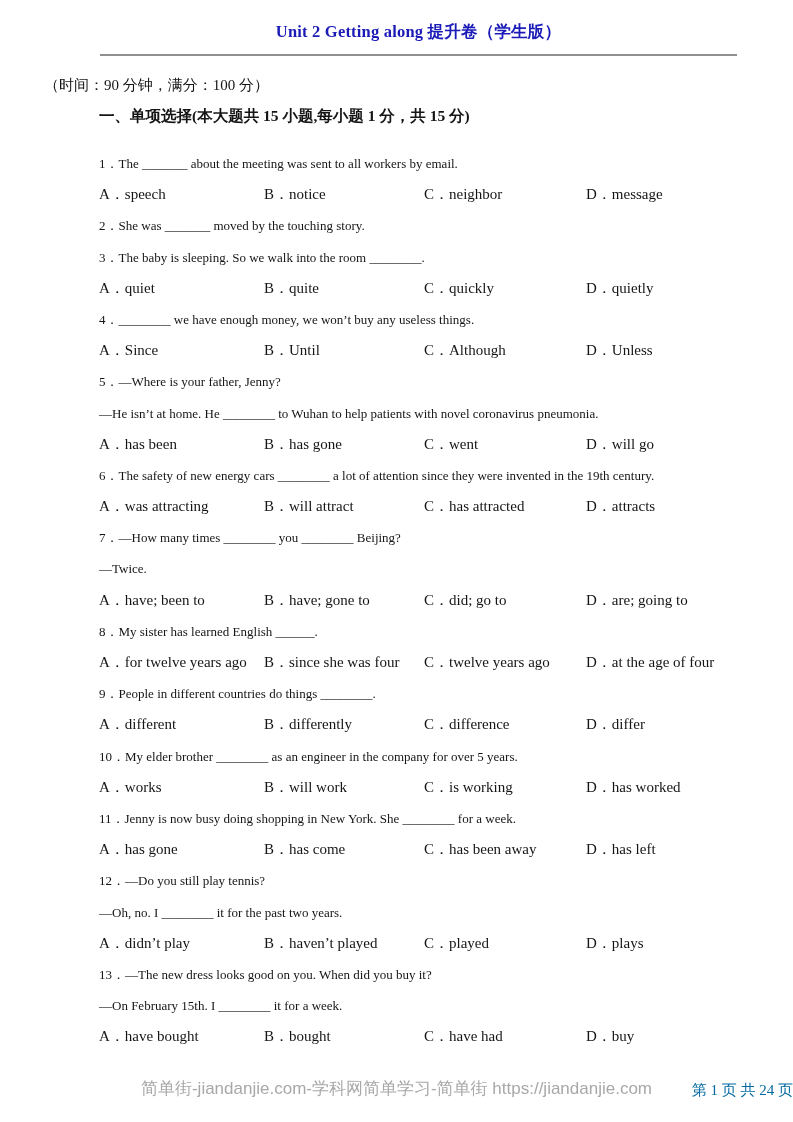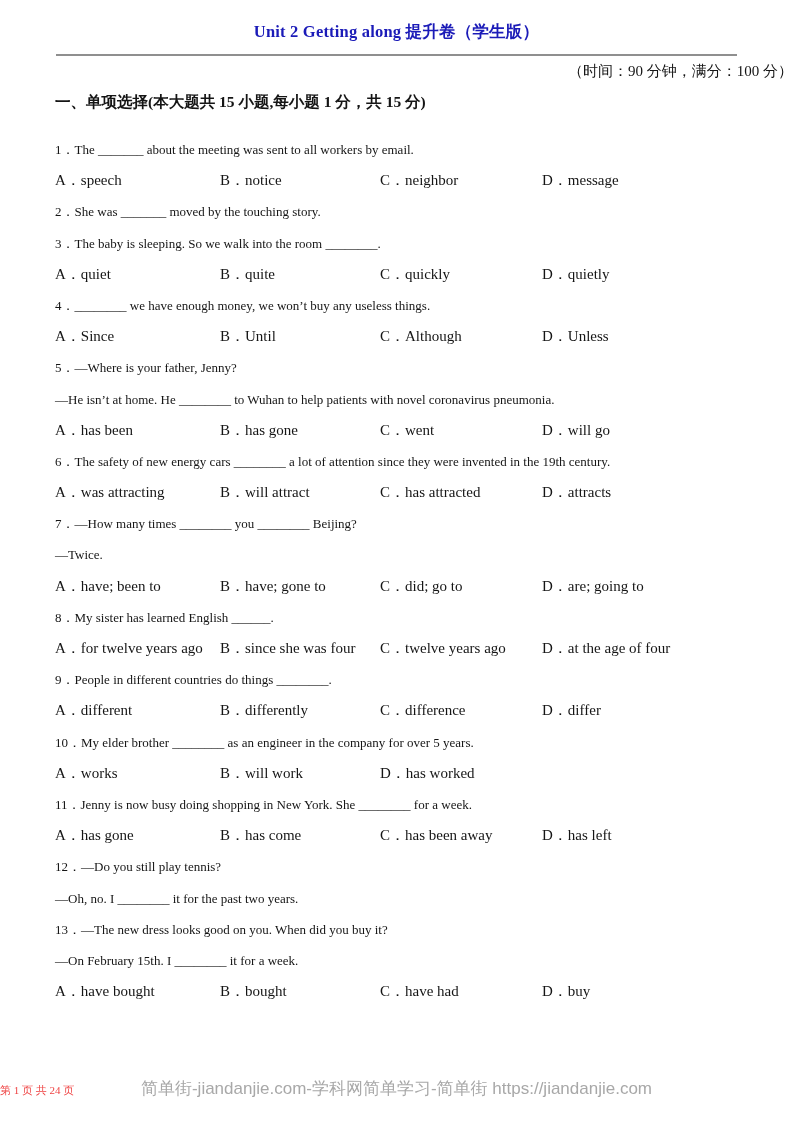--- a/index.html
+++ b/index.html
@@ -11,37 +11,38 @@
     height: 1122px;
     background: #ffffff;
     position: relative;
     overflow: hidden;
     font-family: "Liberation Serif", "DejaVu Serif", serif;
     color: #151515;
   }
   .page {
     position: absolute;
     inset: 0;
+    padding-left: 44px;
   }
   .title {
     margin-top: 21px;
     text-align: center;
     font-weight: bold;
     font-size: 16.5px;
     line-height: 22px;
     letter-spacing: 0.2px;
   }
   .divider {
     border: none;
     border-top: 2px solid #8f8f8f;
     margin: 11px 56px 0 56px;
   }
   .subtitle {
-    margin-top: 5px;
-    text-align: right;
+    margin-top: 19px;
+    text-align: left;
     font-size: 15px;
     line-height: 21px;
   }
   .content {
     padding: 0 40px 0 55px;
   }
   .section-heading {
     margin-top: 9px;
     margin-bottom: 21px;
     font-weight: bold;
@@ -85,24 +86,24 @@
     text-align: center;
     line-height: 32px;
     font-family: "Liberation Sans", "DejaVu Sans", sans-serif;
     font-size: 17px;
     color: #a8a8a8;
   }
   .page-number {
     position: absolute;
     top: 1px;
     width: 100%;
-    text-align: left;
+    text-align: right;
     line-height: 32px;
-    font-size: 11px;
-    color: #ef4444;
+    font-size: 15px;
+    color: #0369a1;
   }
 </style>
 </head>
 <body style="color: rgb(21, 21, 21);">
 
 <div class="page">
 
   <div class="title" style="color: rgb(27, 27, 184);">Unit 2 Getting along 提升卷（学生版）</div>
 
   <hr class="divider" style="border-top-color: rgb(143, 143, 143);">
@@ -187,35 +188,42 @@
             <div class="opt c1">B．differently</div>
             <div class="opt c2">C．difference</div>
             <div class="opt c3">D．differ</div>
           </div>
         </div>
         <div>
           <div class="qline">10．My elder brother ________ as an engineer in the company for over 5 years.</div>
           <div class="opts">
             <div class="opt c0">A．works</div>
             <div class="opt c1">B．will work</div>
+            <div class="opt c2">C．is working</div>
             <div class="opt c3">D．has worked</div>
           </div>
         </div>
         <div>
           <div class="qline">11．Jenny is now busy doing shopping in New York. She ________ for a week.</div>
           <div class="opts">
             <div class="opt c0">A．has gone</div>
             <div class="opt c1">B．has come</div>
             <div class="opt c2">C．has been away</div>
             <div class="opt c3">D．has left</div>
           </div>
         </div>
         <div>
           <div class="qline">12．—Do you still play tennis?</div>
           <div class="qline">—Oh, no. I ________ it for the past two years.</div>
+          <div class="opts">
+            <div class="opt c0">A．didn’t play</div>
+            <div class="opt c1">B．haven’t played</div>
+            <div class="opt c2">C．played</div>
+            <div class="opt c3">D．plays</div>
+          </div>
         </div>
         <div>
           <div class="qline">13．—The new dress looks good on you. When did you buy it?</div>
           <div class="qline">—On February 15th. I ________ it for a week.</div>
           <div class="opts">
             <div class="opt c0">A．have bought</div>
             <div class="opt c1">B．bought</div>
             <div class="opt c2">C．have had</div>
             <div class="opt c3">D．buy</div>
           </div>

